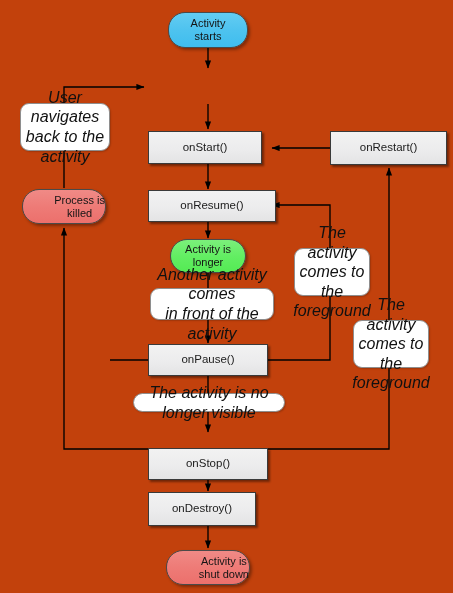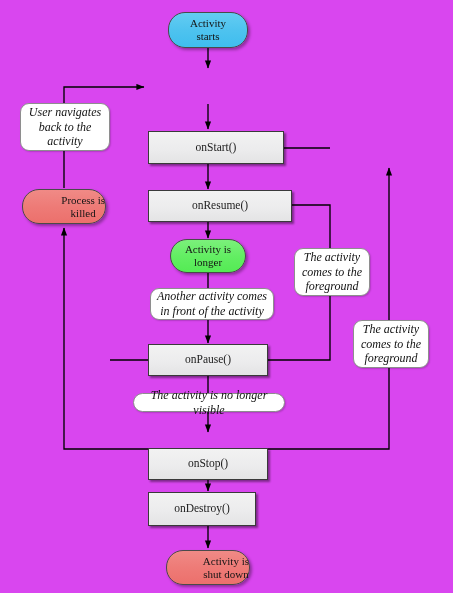--- a/index.html
+++ b/index.html
@@ -4,22 +4,22 @@
 <style>
   html, body {
     margin: 0;
     padding: 0;
     background: #ffffff;
   }
   #canvas {
     position: relative;
     width: 453px;
     height: 593px;
-    background: #d946ef;
-    font-family: Liberation Serif, serif;
+    background: #c2410c;
+    font-family: Liberation Sans, sans-serif;
     overflow: hidden;
   }
   svg.wires {
     position: absolute;
     left: 0;
     top: 0;
     width: 453px;
     height: 593px;
     pointer-events: none;
   }
@@ -54,21 +54,21 @@
   .pill-green { background: linear-gradient(to bottom,#7bf07b 0%, #63ee63 50%, #54eb54 100%); }
   .pill-red   { background: linear-gradient(to bottom,#f08a86 0%, #ee7b77 50%, #ec706c 100%); justify-content: flex-end; }
 
   
   .note {
     position: absolute;
     box-sizing: border-box;
     background: #ffffff;
     border: 1px solid #8e8e8e;
     border-radius: 9px;
-    font-size: 12px;
+    font-size: 16px;
     font-style: italic;
     color: #111111;
     display: flex;
     align-items: center;
     justify-content: center;
     text-align: center;
     line-height: 1.22;
     box-shadow: 1px 1px 1.5px rgba(0,0,0,0.18);
   }
   .note.pillnote { border-radius: 11px; }
@@ -117,28 +117,31 @@
   </svg>
 
   <div class="node pill pill-blue" style="left:168px; top:12px; width:80px; height:36px;">
     <div>
       <span>Activity</span><br>
       <span>starts</span>
     </div>
   </div>
 
 
-  <div class="node callback" style="left:148px; top:131px; width:136px; height:33px;">
+  <div class="node callback" style="left:148px; top:131px; width:114px; height:33px;">
     <span>onStart()</span>
   </div>
 
-  <div class="node callback" style="left:148px; top:190px; width:144px; height:32px;">
+  <div class="node callback" style="left:148px; top:190px; width:128px; height:32px;">
     <span>onResume()</span>
   </div>
 
+  <div class="node callback" style="left:330px; top:131px; width:117px; height:34px;">
+    <span>onRestart()</span>
+  </div>
 
   <div class="node pill pill-green" style="left:170px; top:239px; width:76px; height:34px;">
     <div>
       <span>Activity is</span><br>
       <span>longer</span>
     </div>
   </div>
 
   <div class="node callback" style="left:148px; top:344px; width:120px; height:32px;">
     <span>onPause()</span>

